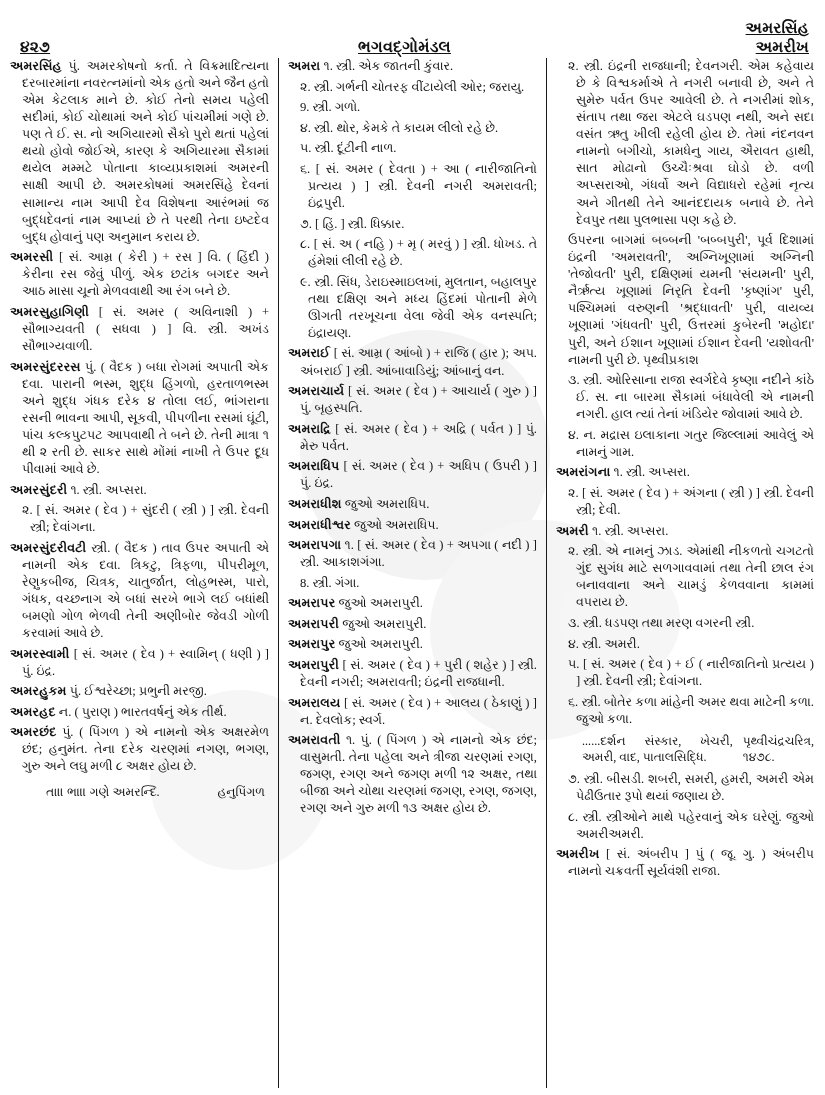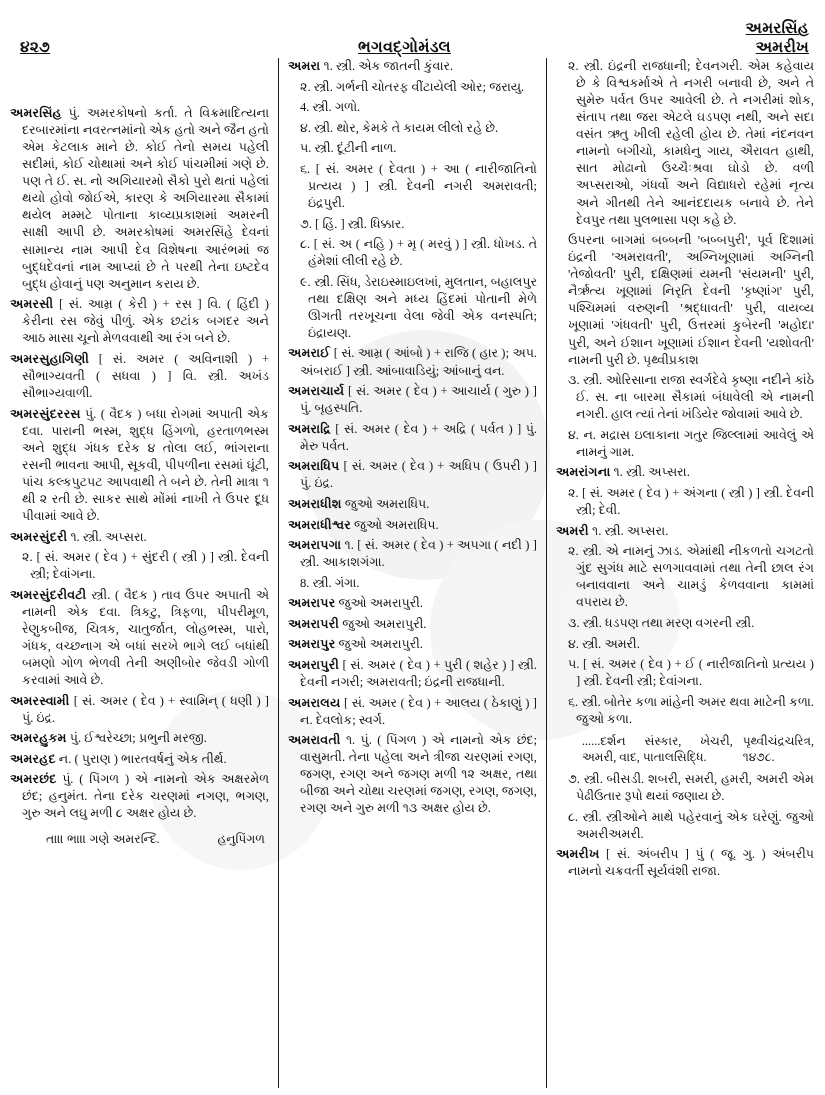--- a/index.html
+++ b/index.html
@@ -69,21 +69,21 @@
   }
   .col {
     width: 268px;
     box-sizing: border-box;
     font-size: 12.6px;
     line-height: 1.355;
     text-align: justify;
     text-justify: inter-word;
     overflow: hidden;
   }
-  .col-1 { padding-right: 9px; margin-top: 47px; }
+  .col-1 { padding-right: 9px; }
   .col-2 { padding: 0 9px; border-left: 1.1px solid #1a1a1a; }
   .col-3 { padding-left: 9px; border-left: 1.1px solid #1a1a1a; }
 
   .entry {
     margin: 0 0 3.5px 0;
     text-indent: -12px;
     padding-left: 12px;
   }
   .entry.cont {
     text-indent: 0;
@@ -152,21 +152,21 @@
         <p class="entry"><span class="hw">અમરહદ</span><span> ન. ( પુરાણ ) ભારતવર્ષનું એક તીર્થ.</span></p>
         <p class="entry"><span class="hw">અમરછંદ</span><span> પું. ( પિંગળ ) એ નામનો એક અક્ષરમેળ છંદ; હનુમંત. તેના દરેક ચરણમાં નગણ, ભગણ, ગુરુ અને લઘુ મળી ૮ અક્ષર હોય છે.</span></p>
         <div class="colophon">
           <b>તા॥ ભા॥ ગણે અમરન્દિ.</b>
           <span>હનુપિંગળ</span>
         </div>
       </div>
     <div class="col col-2">
         <p class="entry"><span class="hw">અમરા</span><span> ૧. સ્ત્રી. એક જાતની કુંવાર.</span></p>
         <p class="entry sense"><span>૨. સ્ત્રી. ગર્ભની ચોતરફ વીંટાયેલી ઓર; જરાયુ.</span></p>
-        <p class="entry sense"><span>4. સ્ત્રી. ગળો.</span></p>
+        <p class="entry sense"><span>9. સ્ત્રી. ગળો.</span></p>
         <p class="entry sense"><span>૪. સ્ત્રી. થોર, કેમકે તે કાયમ લીલો રહે છે.</span></p>
         <p class="entry sense"><span>૫. સ્ત્રી. દૂંટીની નાળ.</span></p>
         <p class="entry sense"><span>૬. [ સં. અમર ( દેવતા ) + આ ( નારીજાતિનો પ્રત્યય ) ] સ્ત્રી. દેવની નગરી અમરાવતી; ઇંદ્રપુરી.</span></p>
         <p class="entry sense"><span>૭. [ હિં. ] સ્ત્રી. ધિક્કાર.</span></p>
         <p class="entry sense"><span>૮. [ સં. અ ( નહિ ) + મૃ ( મરવું ) ] સ્ત્રી. ધોખડ. તે હંમેશાં લીલી રહે છે.</span></p>
         <p class="entry sense"><span>૯. સ્ત્રી. સિંધ, ડેરાઇસ્માઇલખાં, મુલતાન, બહાલપુર તથા દક્ષિણ અને મધ્ય હિંદમાં પોતાની મેળે ઊગતી તરખૂચના વેલા જેવી એક વનસ્પતિ; ઇંદ્રાયણ.</span></p>
         <p class="entry"><span class="hw">અમરાઈ</span><span> [ સં. આમ્ર ( આંબો ) + રાજિ ( હાર ); અપ. અંબરાઈ ] સ્ત્રી. આંબાવાડિયું; આંબાનું વન.</span></p>
         <p class="entry"><span class="hw">અમરાચાર્ય</span><span> [ સં. અમર ( દેવ ) + આચાર્ય ( ગુરુ ) ] પું. બૃહસ્પતિ.</span></p>
         <p class="entry"><span class="hw">અમરાદ્રિ</span><span> [ સં. અમર ( દેવ ) + અદ્રિ ( પર્વત ) ] પું. મેરુ પર્વત.</span></p>
         <p class="entry"><span class="hw">અમરાધિપ</span><span> [ સં. અમર ( દેવ ) + અધિપ ( ઉપરી ) ] પું. ઇંદ્ર.</span></p>

